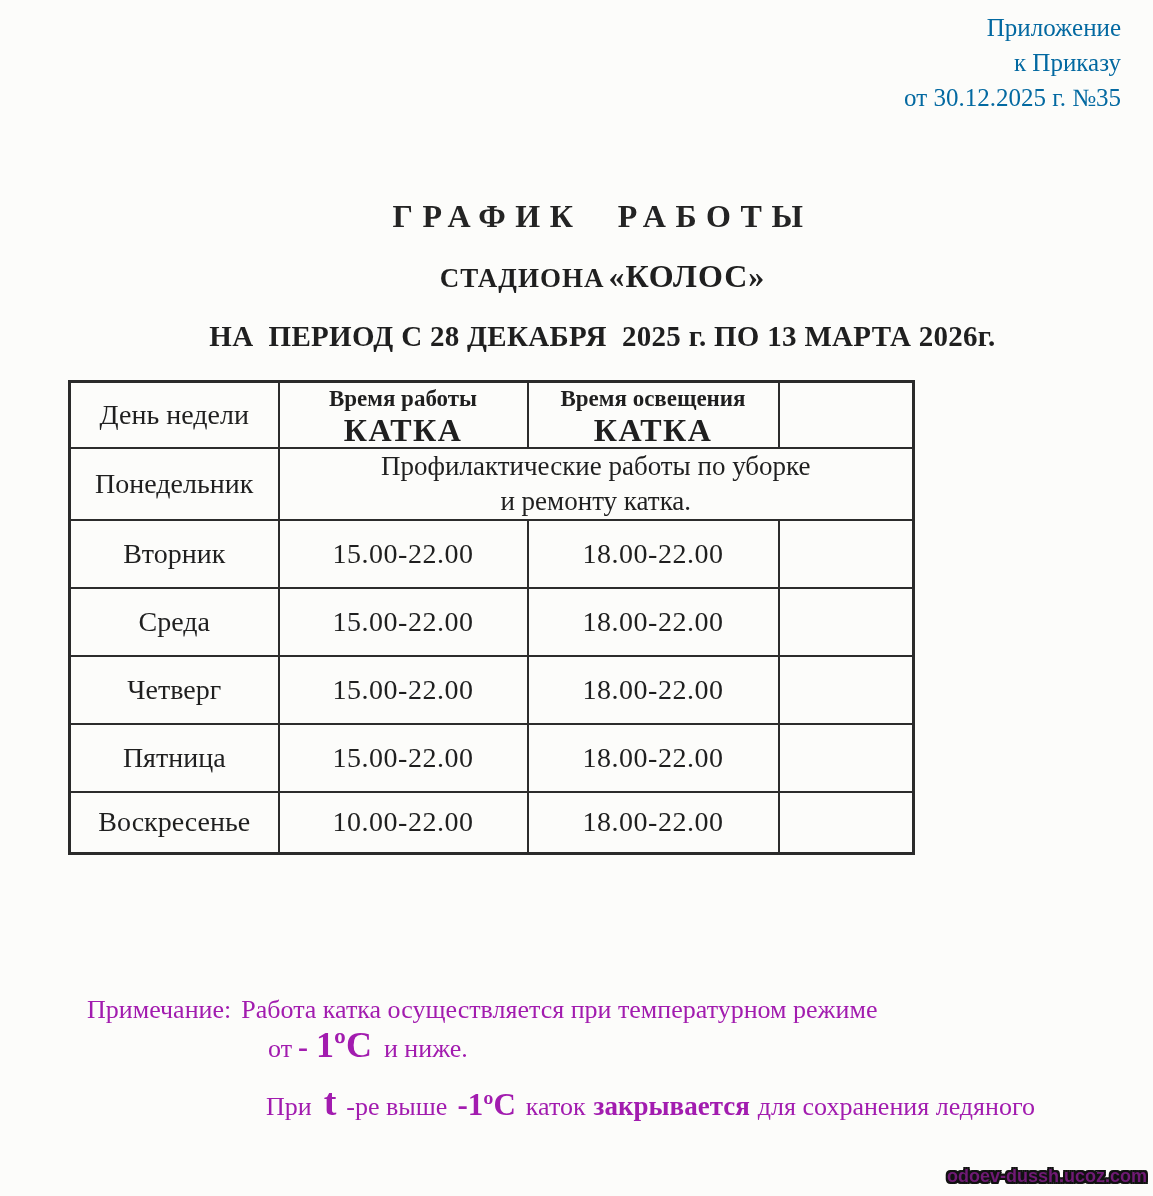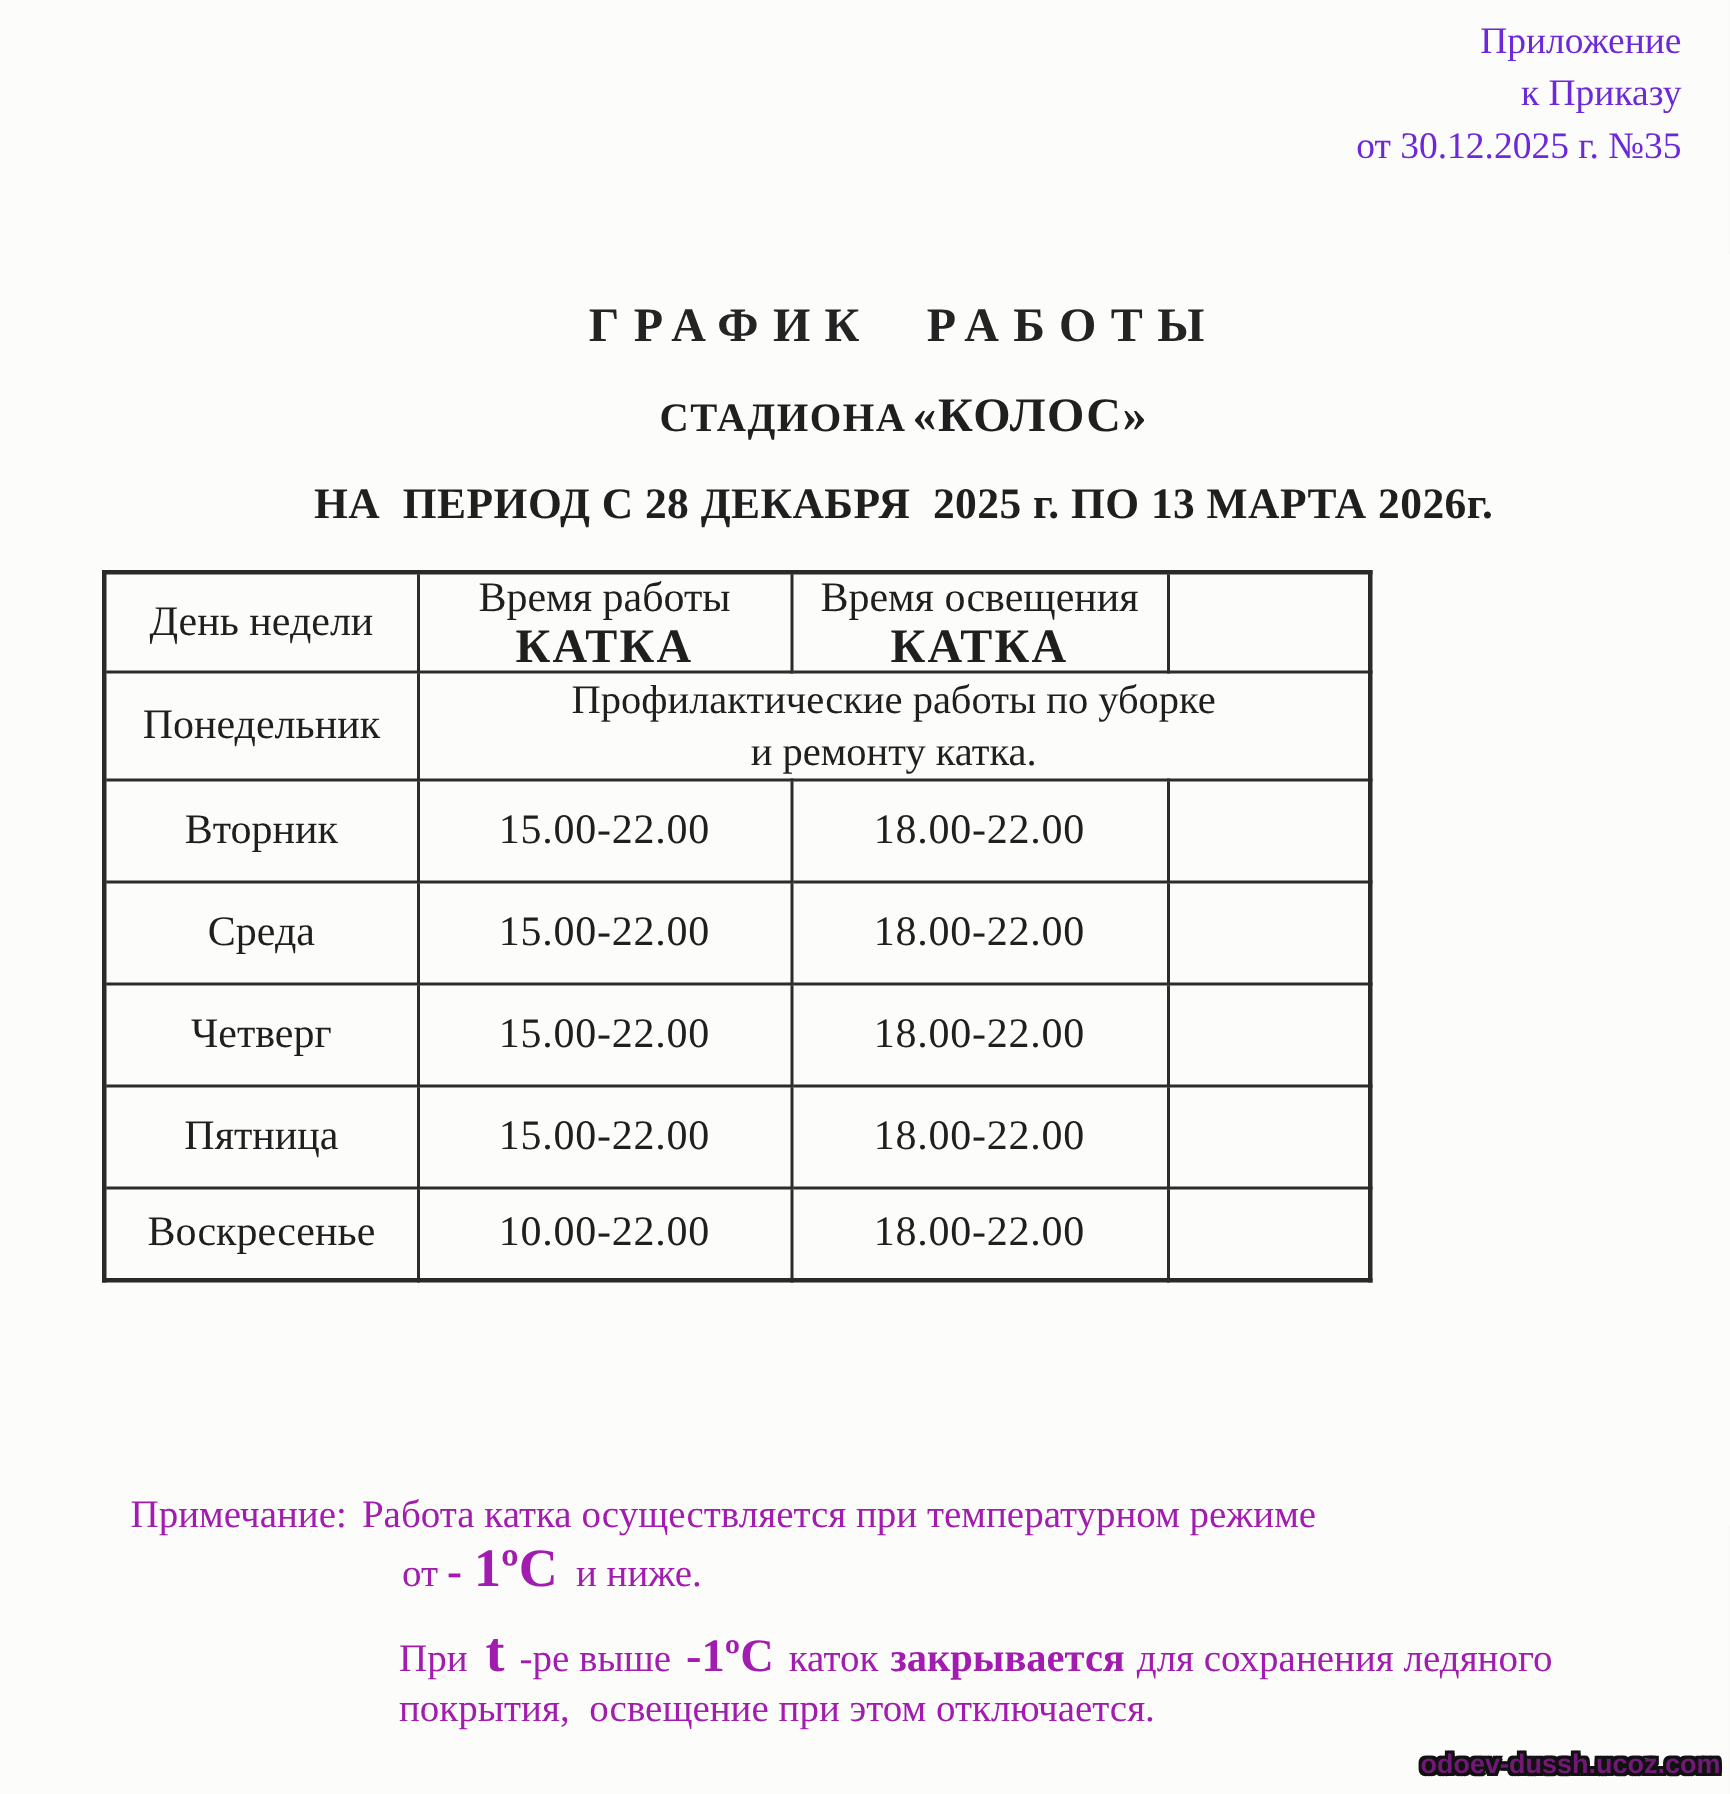--- a/index.html
+++ b/index.html
@@ -15,21 +15,21 @@
     color: #1f1f1f;
     overflow: hidden;
   }
   .pre { white-space: pre-wrap; }
 
   
   .corner {
     position: absolute; top: 10px; right: 32px;
     text-align: right;
     font-size: 25px; line-height: 35px;
-    color: #6d28d9;
+    color: #0369a1;
   }
 
   
   .centerline {
     position: absolute; left: 26px; width: 1153px;
     text-align: center;
   }
   .title1 {
     top: 198px;
     font-size: 32px; font-weight: bold;
@@ -57,21 +57,21 @@
     text-align: center; vertical-align: middle;
     padding: 0;
     font-size: 28px;
     color: #1f1f1f;
   }
   table.schedule { border: 3px solid #2a2a2a; }
   tr.r-head  { height: 66px; }
   tr.r-mon   { height: 56px; }
   tr.r-day   { height: 68px; }
   tr.r-last  { height: 62px; }
-  .hline1 { font-size: 28px; line-height: 31px; }
+  .hline1 { font-size: 23px; line-height: 31px; font-weight: bold; }
   .hline2 { font-size: 32px; font-weight: bold; letter-spacing: 1.5px; line-height: 32px; }
   .day-cell { font-size: 29px; }
   .time-cell { font-size: 27px; letter-spacing: 0.5px; }
   .mon-note div { font-size: 27px; line-height: 35px; }
 
   
   .noteline { position: absolute; font-size: 26px; color: #a21caf; }
   .nl1 { left: 87px;  top: 995px; }
   .nl2 { left: 268px; top: 1024px; }
   .nl3 { left: 266px; top: 1080px; }
@@ -182,17 +182,16 @@
   </div>
 
   <div class="noteline nl2">
     <span>от</span><span class="minus-big">-</span><span class="temp-big">1ºС</span><span class="after-temp">и ниже.</span>
   </div>
 
   <div class="noteline nl3">
     <span>При</span><span class="t-big">t</span><span>-ре выше</span><span class="temp-mid">-1ºС</span><span>каток</span><span class="bold-word">закрывается</span><span>для сохранения ледяного</span>
   </div>
 
-  <div class="noteline nl4 pre">покрытия,  освещение при этом отключается.</div>
 
   <div class="watermark">odoev-dussh.ucoz.com</div>
 
 </div>
 
 </body></html>

